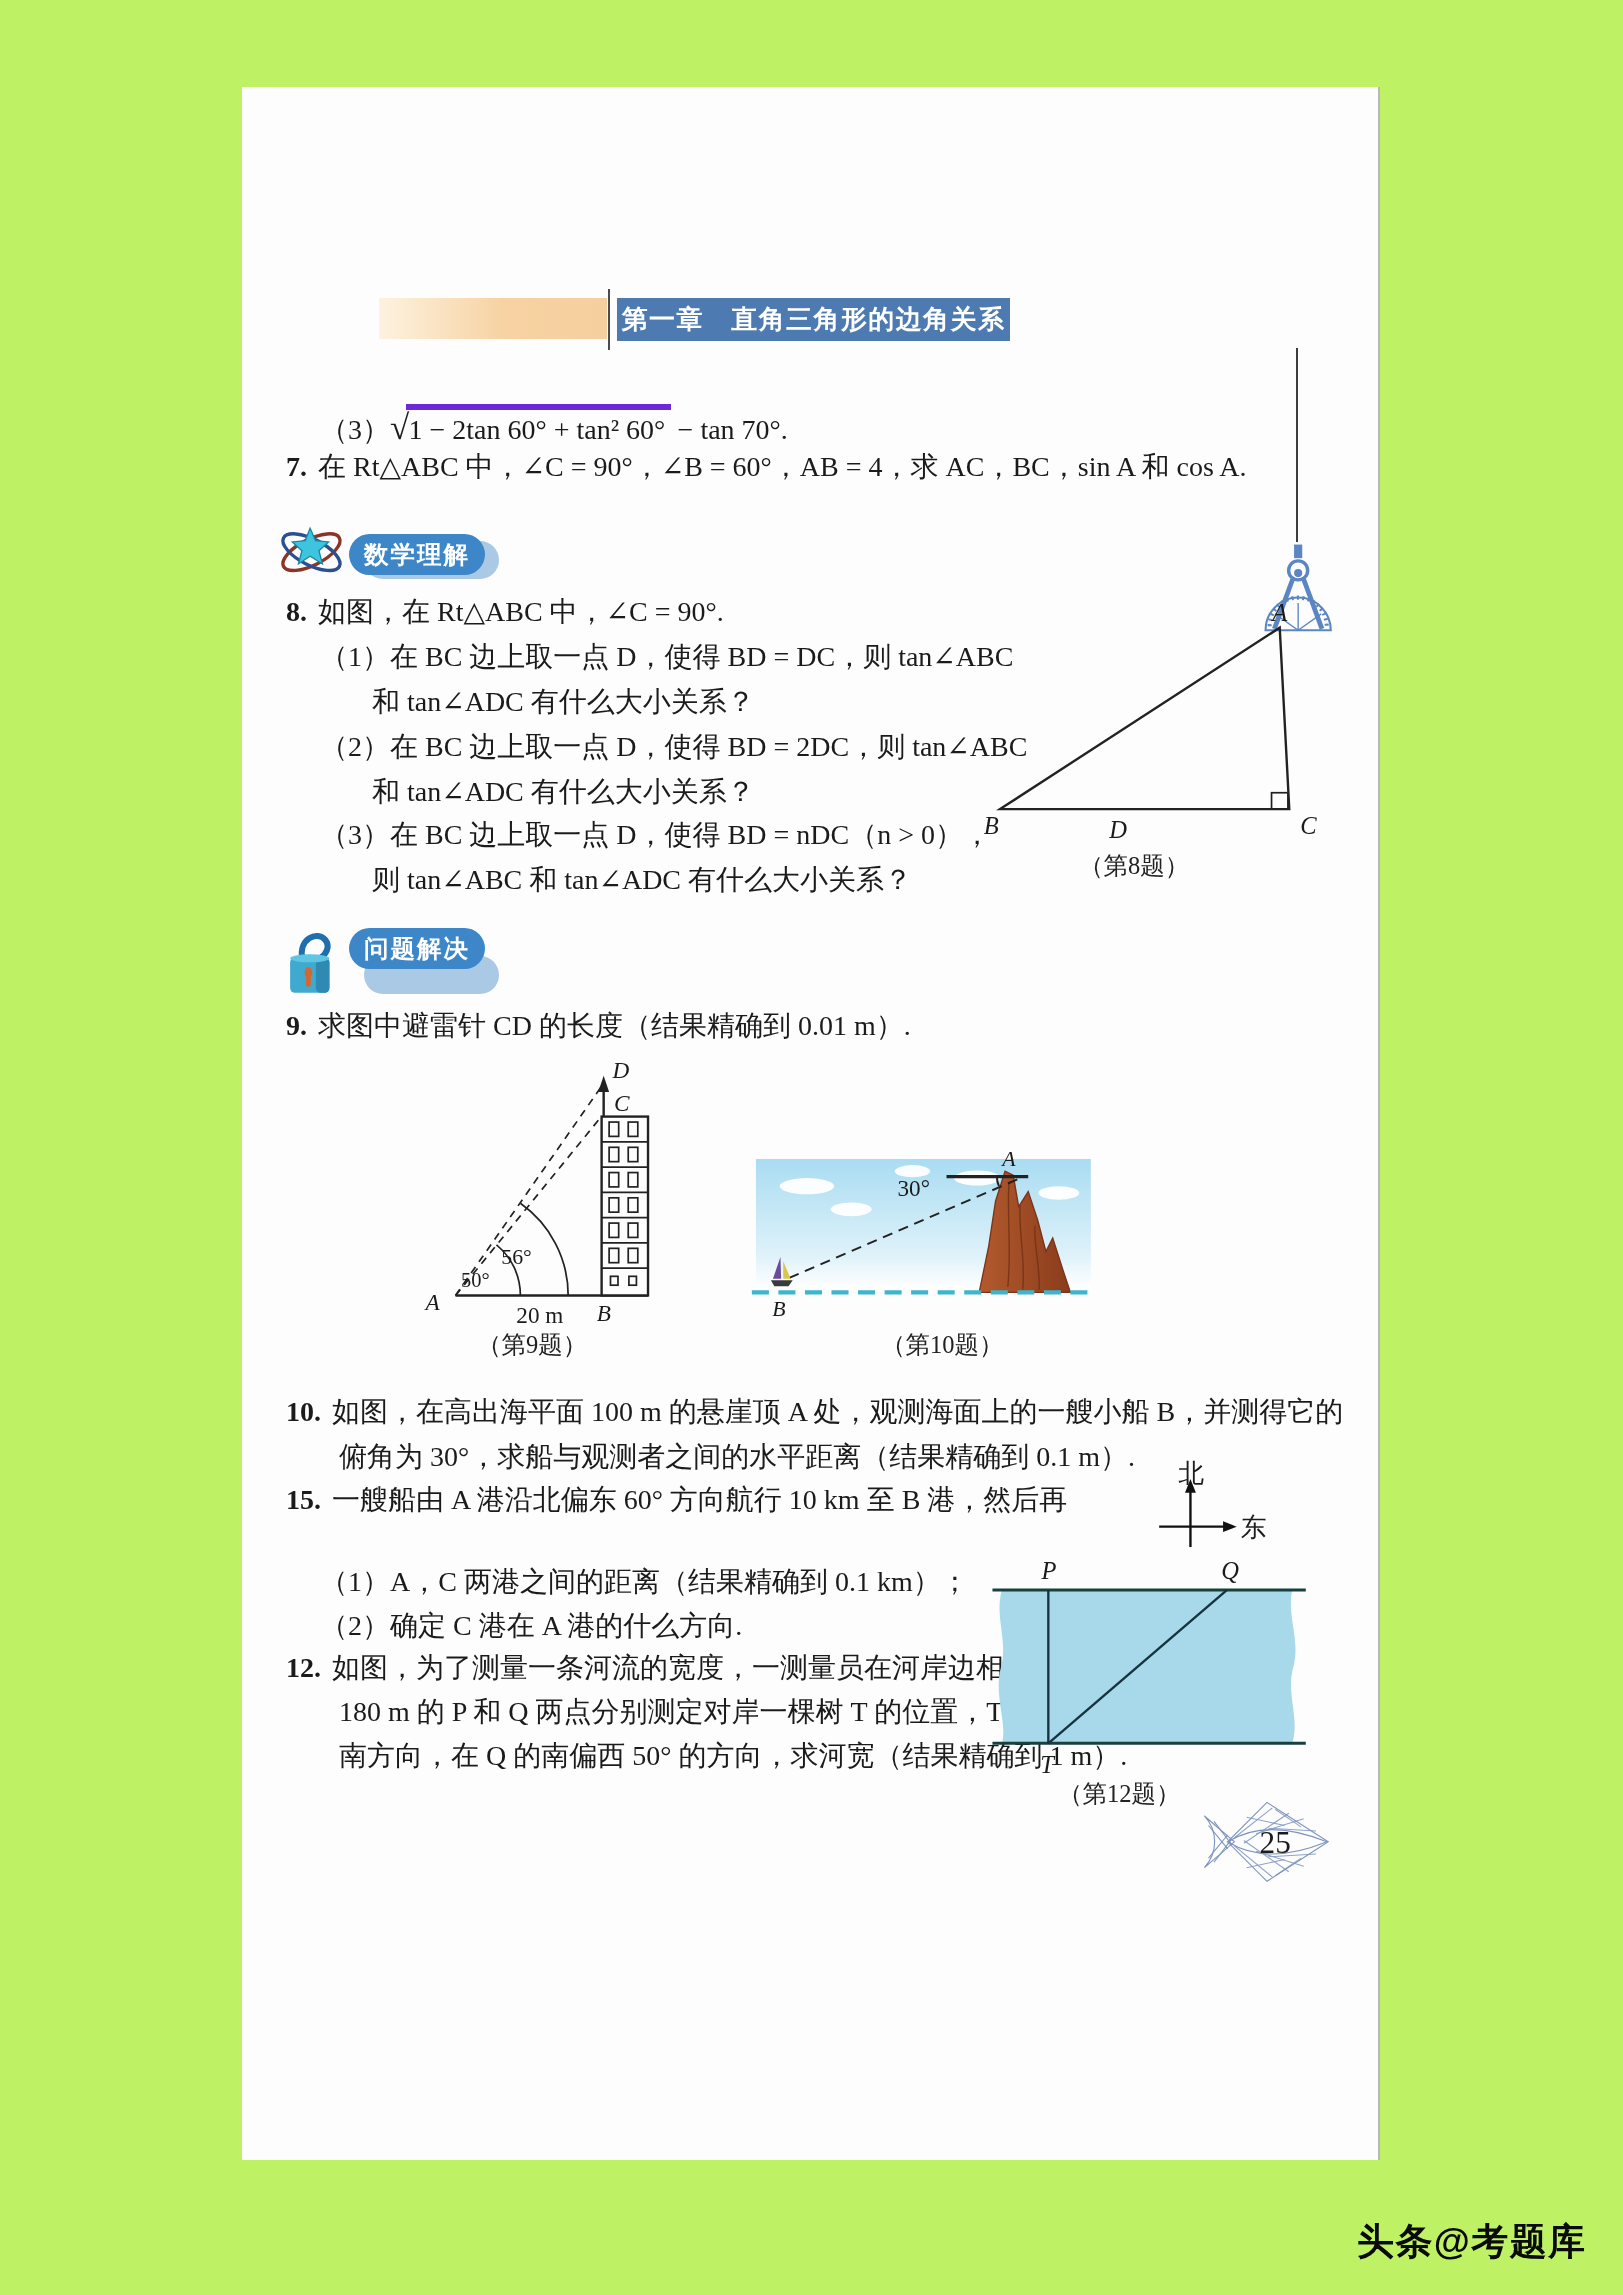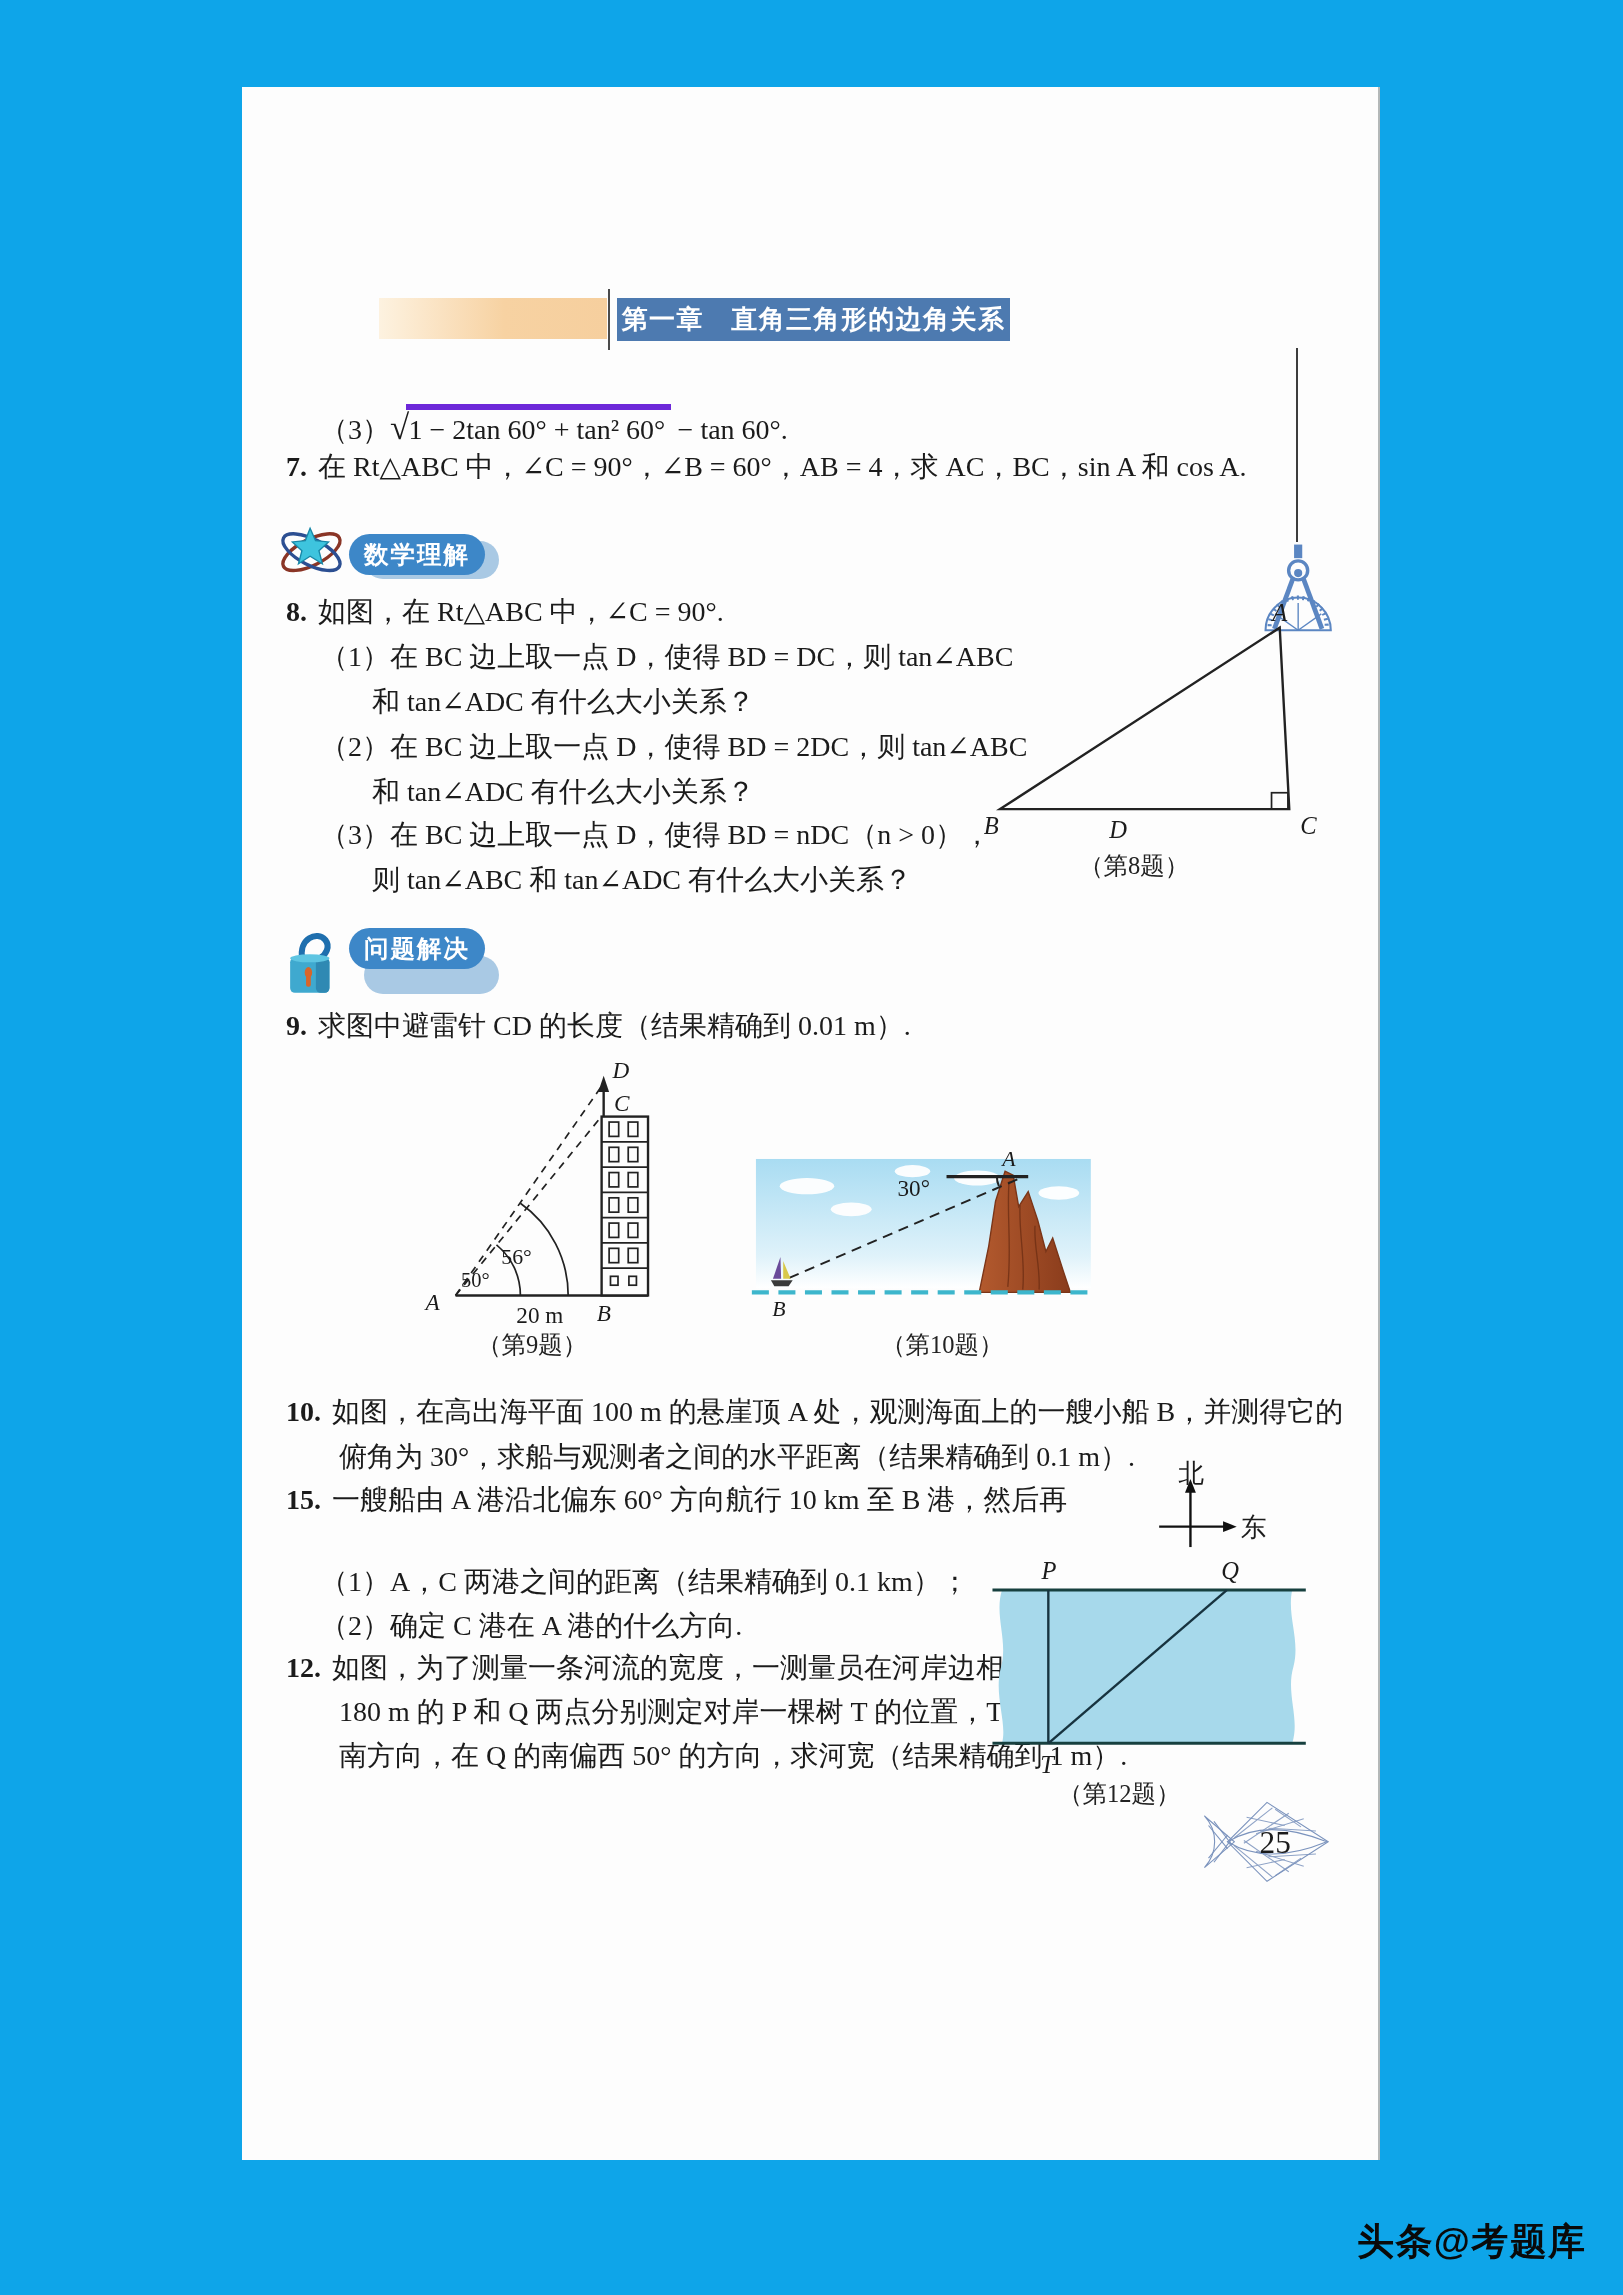--- a/index.html
+++ b/index.html
@@ -1,16 +1,16 @@
 <!DOCTYPE html>
 <html style="font-size:11px"><head>
 <meta charset="utf-8">
 <style>
   html,body{margin:0;padding:0;background:#ffffff;}
-  #page{position:relative;width:1623px;height:2295px;background:#0ea5e9;overflow:hidden;
+  #page{position:relative;width:1623px;height:2295px;background:#bef264;overflow:hidden;
         font-family:"Liberation Serif","DejaVu Serif",serif;color:#1b1b1b;}
   .paper{position:absolute;left:242px;top:87px;width:1136px;height:2073px;
          background:#fdfdfd;border-right:2px solid #b4b8b8;}
   .line{position:absolute;white-space:nowrap;font-size:28px;line-height:1.25;
         color:#1b1b1b;display:flex;align-items:baseline;}
   .num{font-weight:700;margin-right:11px;}
   .caption{position:absolute;white-space:nowrap;font-size:24.5px;color:#222;}
   .bar-orange{position:absolute;left:379px;top:298px;width:228px;height:41px;
         background:linear-gradient(90deg,#fdf2e0 0%,#f7d2a2 55%,#f6cf9e 100%);}
   .vline-header{position:absolute;left:608px;top:289px;width:2px;height:61px;background:#4b4b4b;}
@@ -53,21 +53,21 @@
     <line x1="62" y1="128" x2="28" y2="104" stroke="#5b86c2" stroke-width="2"></line>
     <line x1="62" y1="128" x2="62" y2="88" stroke="#5b86c2" stroke-width="2"></line>
     <line x1="62" y1="128" x2="96" y2="104" stroke="#5b86c2" stroke-width="2"></line>
     <path d="M20,122 A42,42 0 0 1 104,122" fill="none" stroke="#5b86c2" stroke-width="6" stroke-dasharray="3 5"></path>
   </svg>
 
   <div class="line" style="left:320px;top:404px">
     <span>（3）</span>
     <span class="rad">√</span>
       <span class="radicand">1 − 2tan 60° + tan² 60°</span>
-    <span class="sfx">− tan 60°.</span>
+    <span class="sfx">− tan 70°.</span>
   </div>
 
   <div class="line" style="left:286px;top:449px">
     <span class="num">7.</span>
     <span>在 Rt△ABC 中，∠C = 90°，∠B = 60°，AB = 4，求 AC，BC，sin A 和 cos A.</span>
   </div>
 
   <svg style="left:276px;top:520px" width="75" height="65" viewBox="0 0 110 95">
     <ellipse cx="52" cy="47" rx="46" ry="19" fill="none" stroke="#8a3526" stroke-width="5" transform="rotate(-27 52 47)"></ellipse>
     <ellipse cx="52" cy="47" rx="46" ry="19" fill="none" stroke="#2c4f92" stroke-width="5" transform="rotate(27 52 47)"></ellipse>

